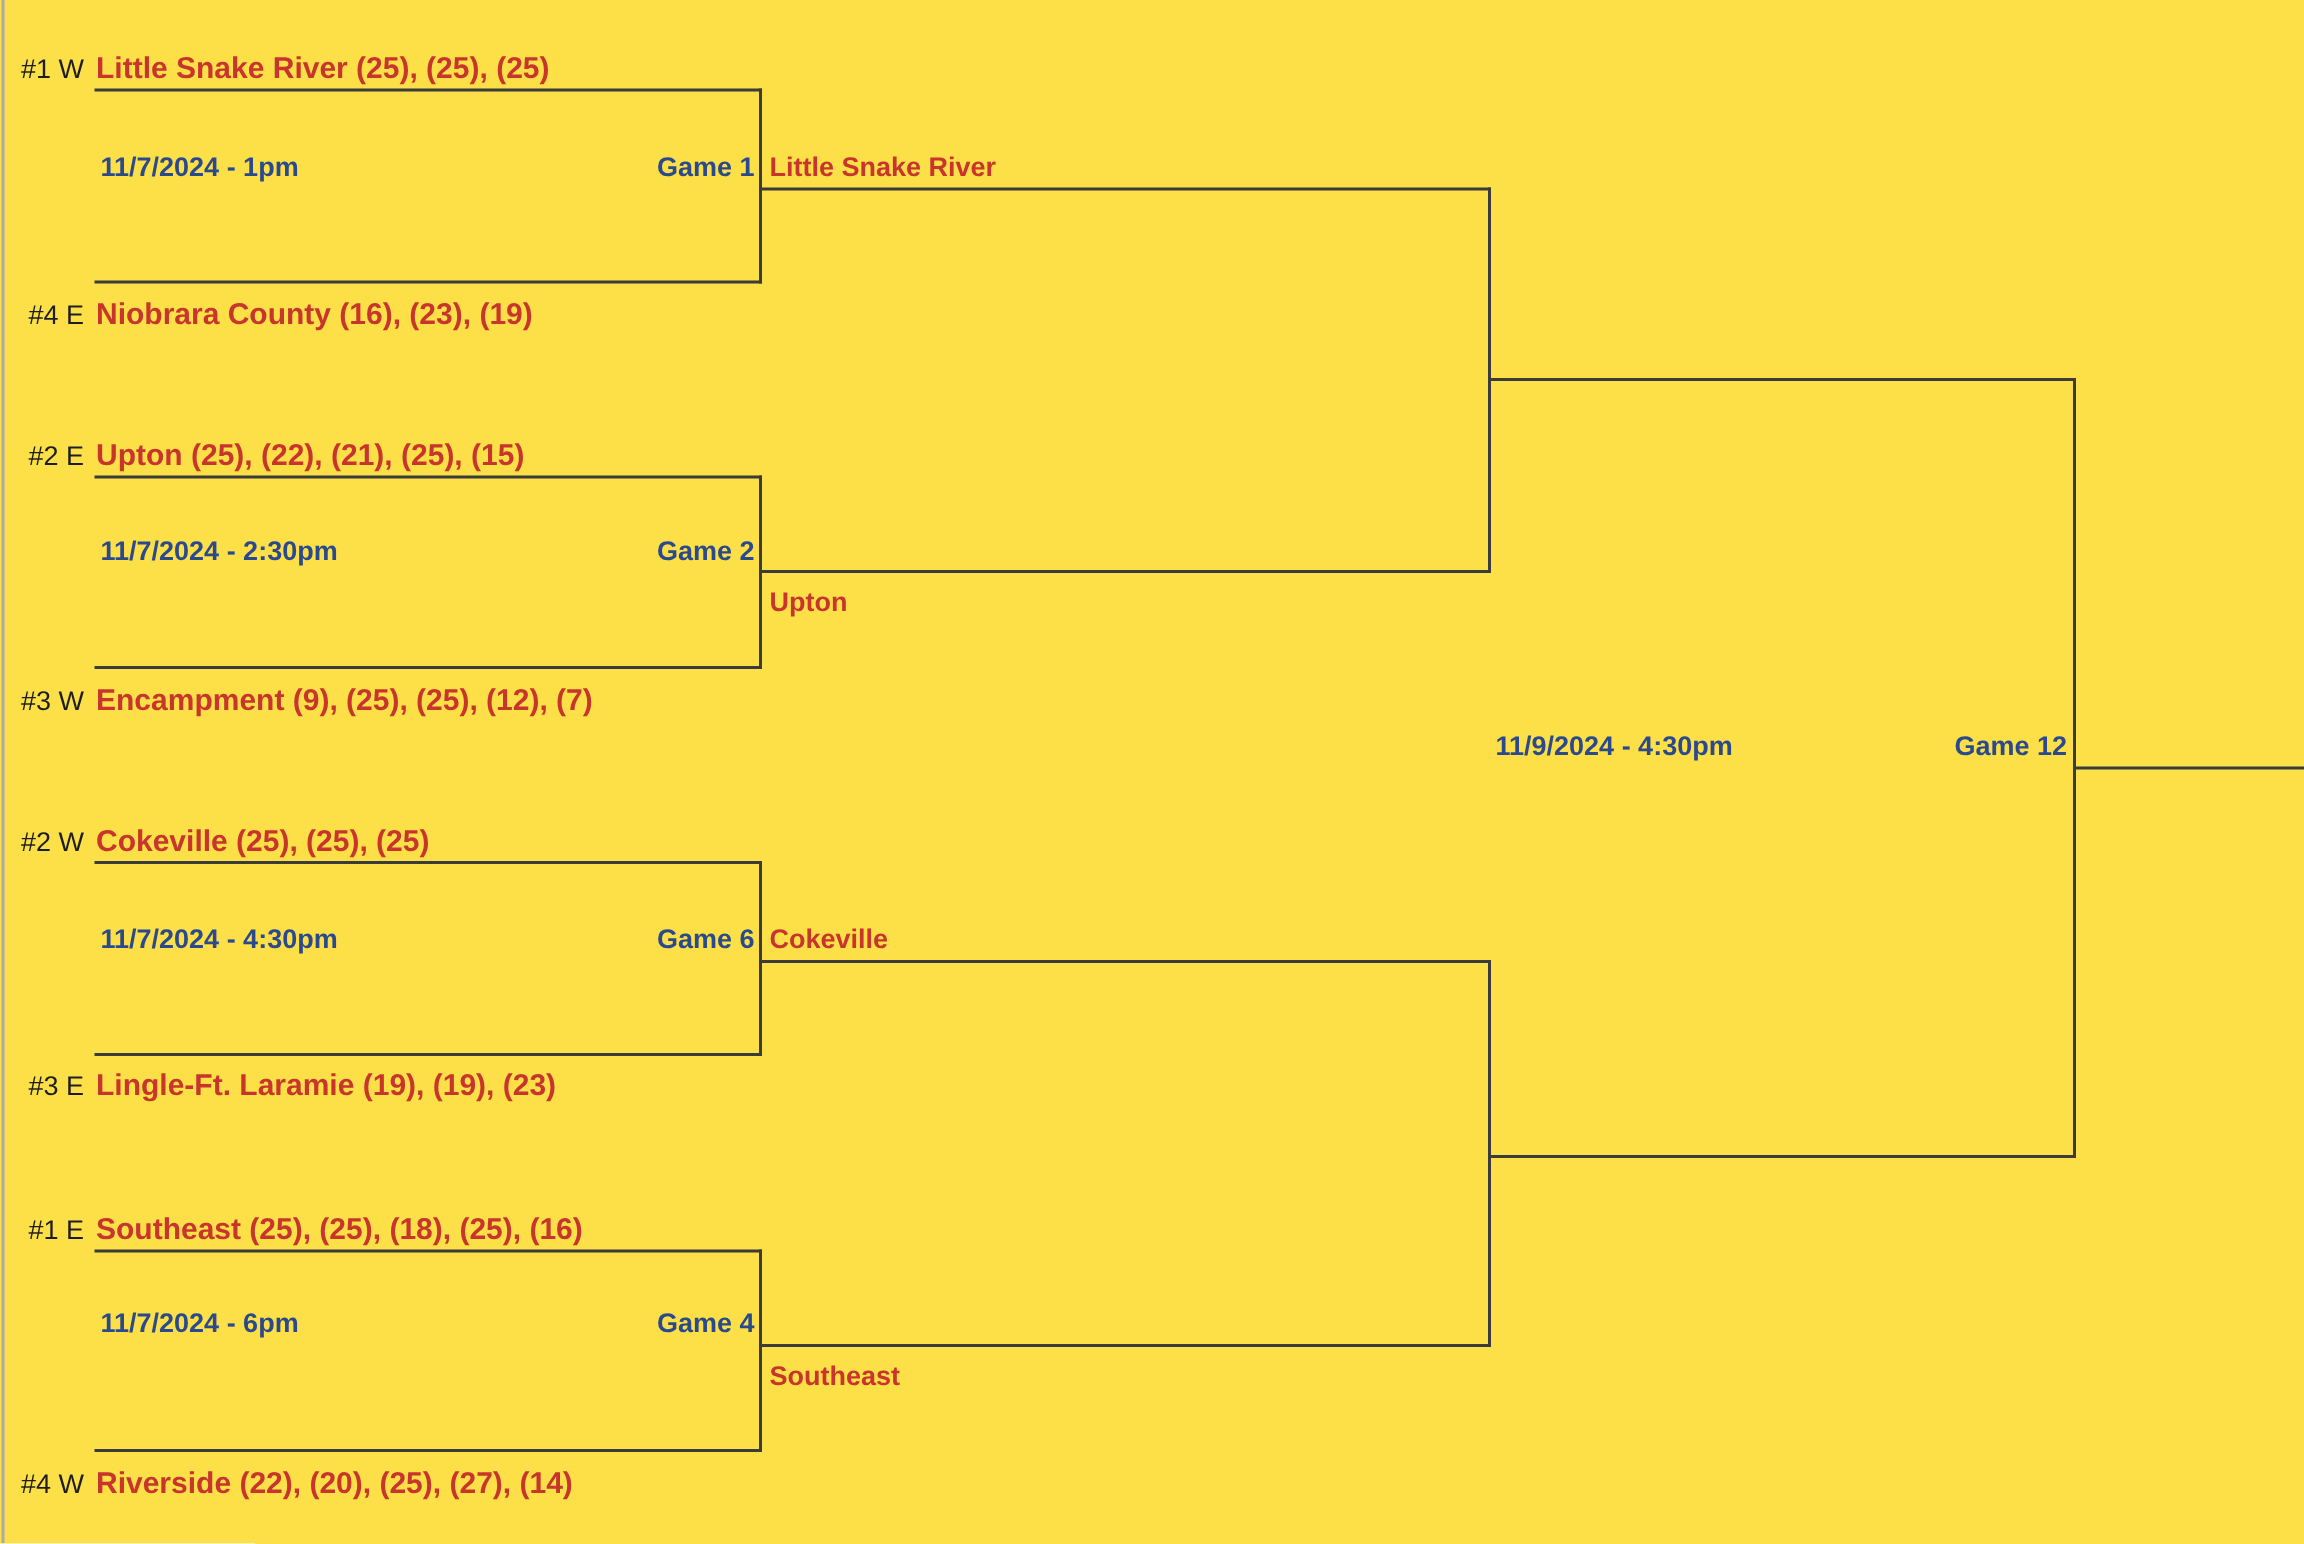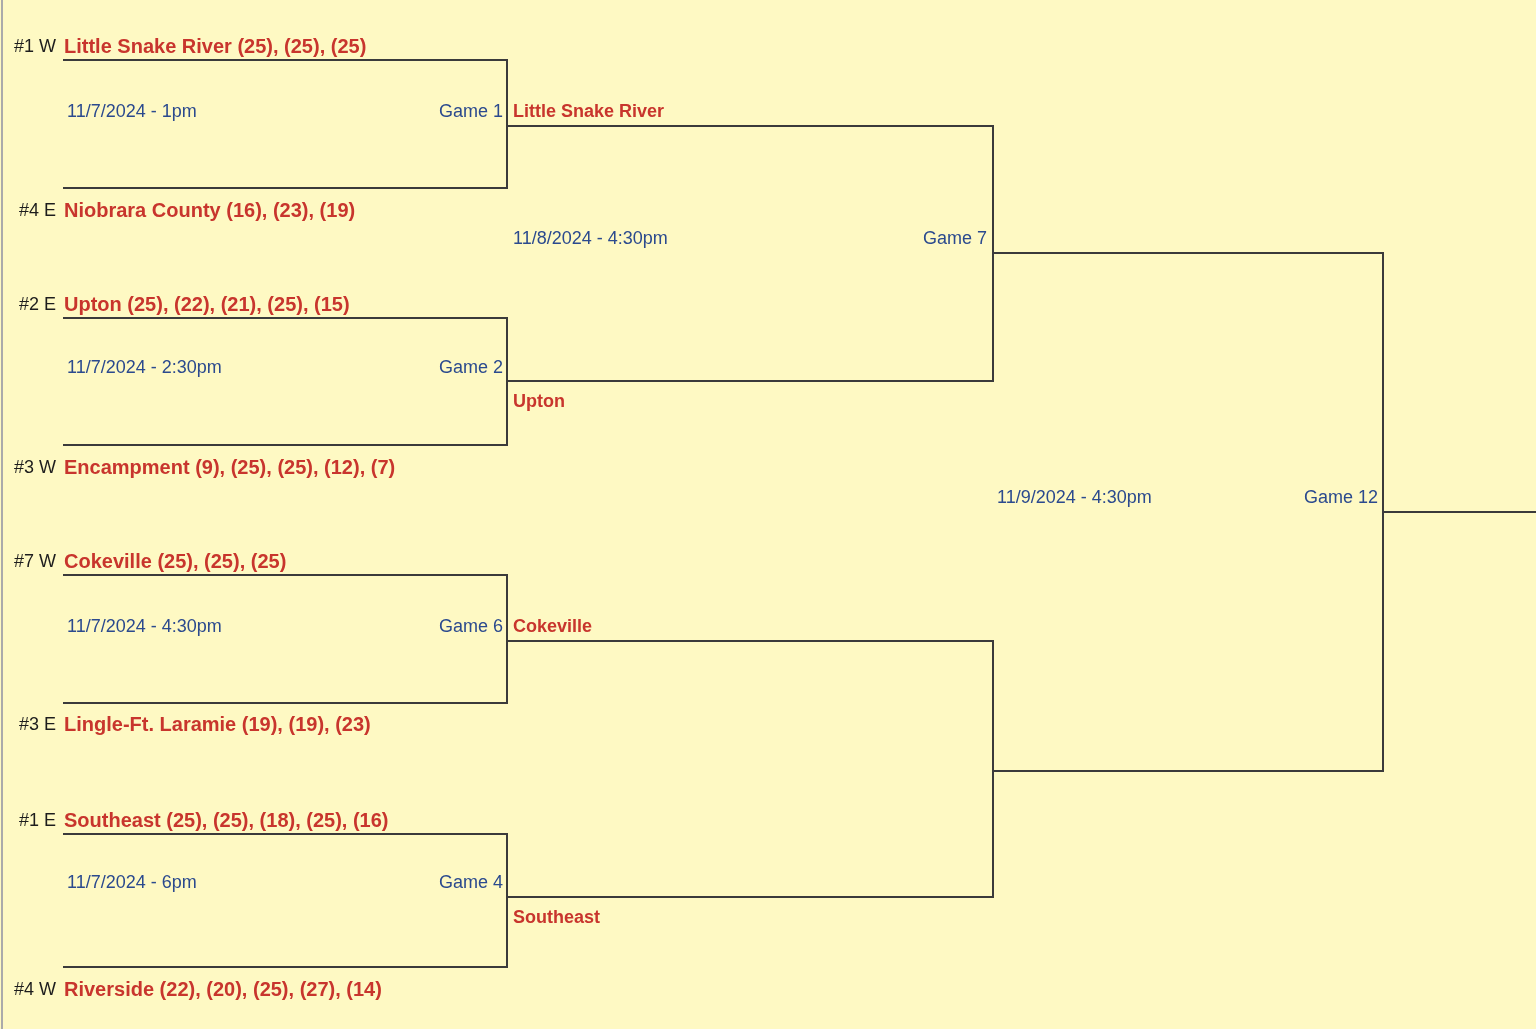--- a/index.html
+++ b/index.html
@@ -1,21 +1,21 @@
 <!DOCTYPE html>
 <html style="--line-color: #3b3b3b; --team-color: #c8352d; --info-color: #2b4a8e; --seed-color: #1d1d1d;"><head>
 <meta charset="utf-8">
 <style>
   * { margin:0; padding:0; box-sizing:border-box; }
   html,body { background:#ffffff; }
   .bracket {
     position:relative;
     width:1536px;
     height:1029px;
-    background:#fef9c3;
+    background:#fde047;
     overflow:hidden;
     font-family:"Liberation Sans", sans-serif;
   }
   .hline, .vline { position:absolute; background:var(--line-color,#3b3b3b); }
   .hline { height:2px; }
   .vline { width:2px; }
   .page-edge { position:absolute; left:1px; top:0; width:2px; height:100%; background:#aaaaaa; }
   .slot { position:absolute; left:0; right:0; height:20px; }
   .seed {
     position:absolute; left:0; top:0; width:56px;
@@ -27,21 +27,21 @@
     font-size:20px; font-weight:bold; line-height:20px;
     color:var(--team-color,#c8352d); white-space:nowrap;
   }
   .winner {
     position:absolute; left:513px;
     font-size:18px; font-weight:bold; line-height:20px;
     color:var(--team-color,#c8352d); white-space:nowrap;
   }
   .inforow {
     position:absolute; display:flex; justify-content:space-between;
-    font-size:18px; font-weight:normal; line-height:20px;
+    font-size:18px; font-weight:bold; line-height:20px;
     color:var(--info-color,#2b4a8e); white-space:nowrap;text-align:right;
   }
 </style>
 </head>
 <body>
 
 <div class="bracket">
 
   <div class="page-edge"></div>
 
@@ -75,21 +75,21 @@
   <div class="vline" style="left:506px; top:317px; height:129px;"></div>
   <div class="hline" style="left:63px; top:444px; width:445px;"></div>
   <div class="slot" style="top:457px">
     <span class="seed">#3 W</span>
     <span class="team">Encampment (9), (25), (25), (12), (7)</span>
   </div>
   <span class="winner" style="top:391px">Upton</span>
   <div class="hline" style="left:506px; top:380px; width:488px;"></div>
 
   <div class="slot" style="top:551px">
-    <span class="seed">#7 W</span>
+    <span class="seed">#2 W</span>
     <span class="team">Cokeville (25), (25), (25)</span>
   </div>
   <div class="hline" style="left:63px; top:574px; width:445px;"></div>
   <div class="inforow" style="left:67px; top:616px; width:436px;">
     <span>11/7/2024 - 4:30pm</span>
     <span>Game 6</span>
   </div>
   <div class="vline" style="left:506px; top:574px; height:130px;"></div>
   <div class="hline" style="left:63px; top:702px; width:445px;"></div>
   <div class="slot" style="top:714px">
@@ -111,24 +111,20 @@
   <div class="vline" style="left:506px; top:833px; height:135px;"></div>
   <div class="hline" style="left:63px; top:966px; width:445px;"></div>
   <div class="slot" style="top:979px">
     <span class="seed">#4 W</span>
     <span class="team">Riverside (22), (20), (25), (27), (14)</span>
   </div>
   <span class="winner" style="top:907px">Southeast</span>
   <div class="hline" style="left:506px; top:896px; width:488px;"></div>
 
   <div class="vline" style="left:992px; top:125px; height:257px;"></div>
-  <div class="inforow" style="left:513px; top:228px; width:474px;">
-    <span>11/8/2024 - 4:30pm</span>
-    <span>Game 7</span>
-  </div>
   <div class="hline" style="left:992px; top:252px; width:392px;"></div>
 
   <div class="vline" style="left:992px; top:640px; height:258px;"></div>
   <div class="hline" style="left:992px; top:770px; width:392px;"></div>
 
   <div class="vline" style="left:1382px; top:252px; height:520px;"></div>
   <div class="inforow" style="left:997px; top:487px; width:381px;">
     <span>11/9/2024 - 4:30pm</span>
     <span>Game 12</span>
   </div>

